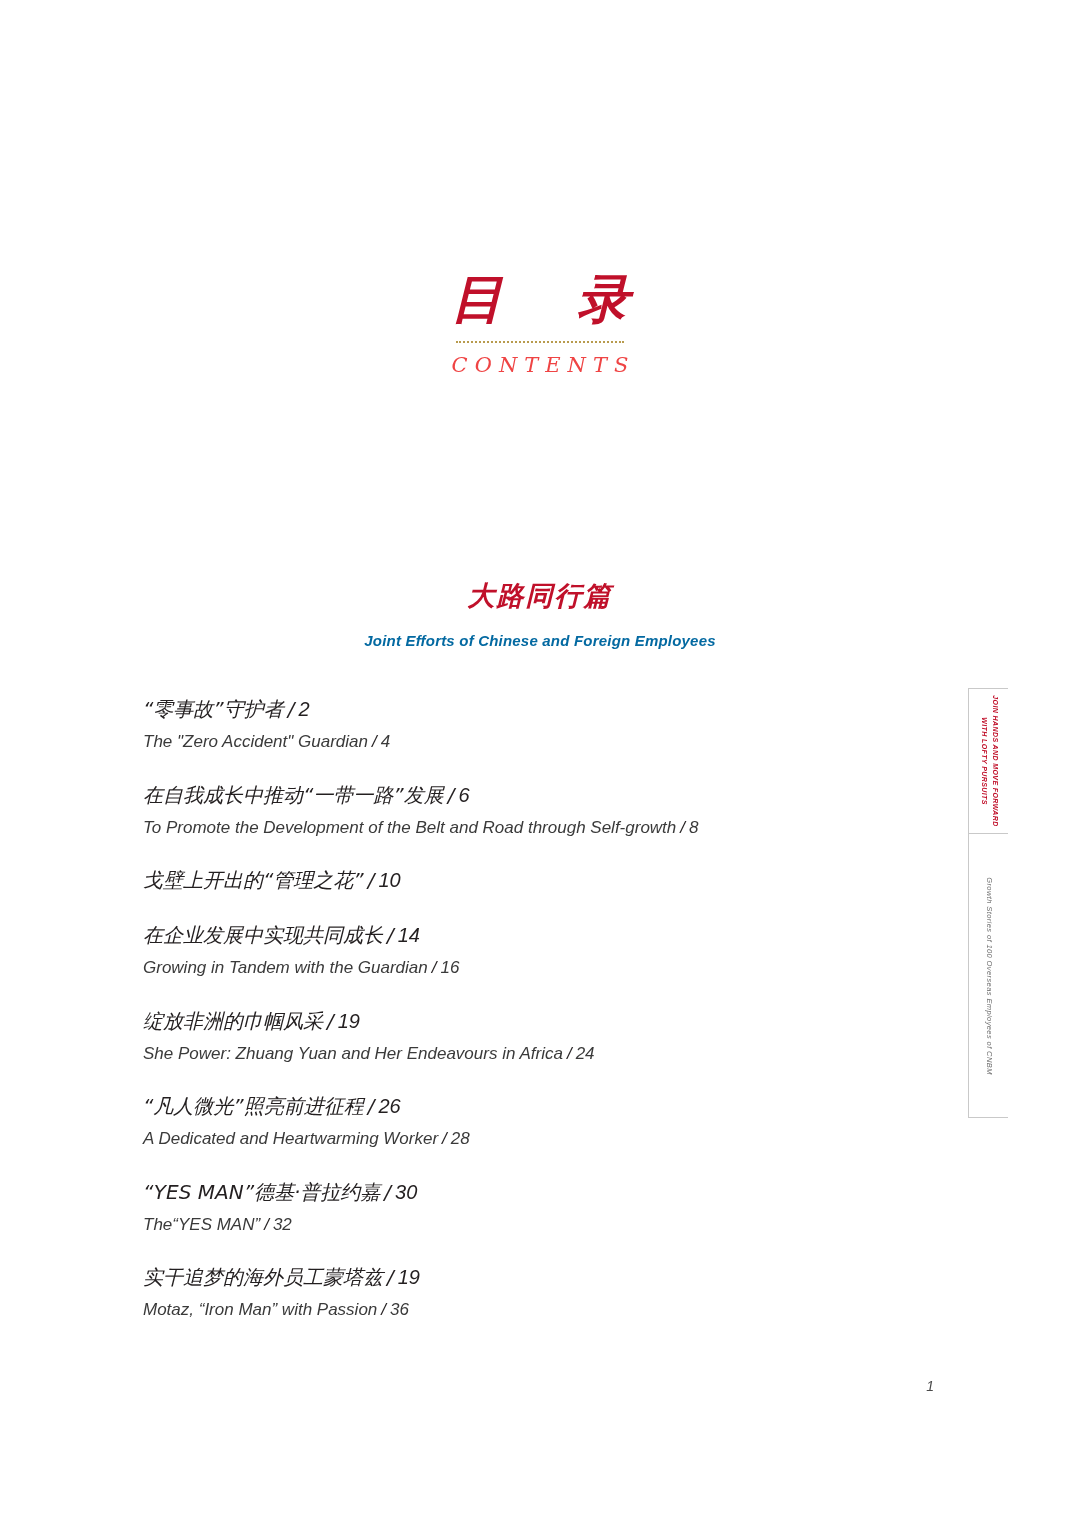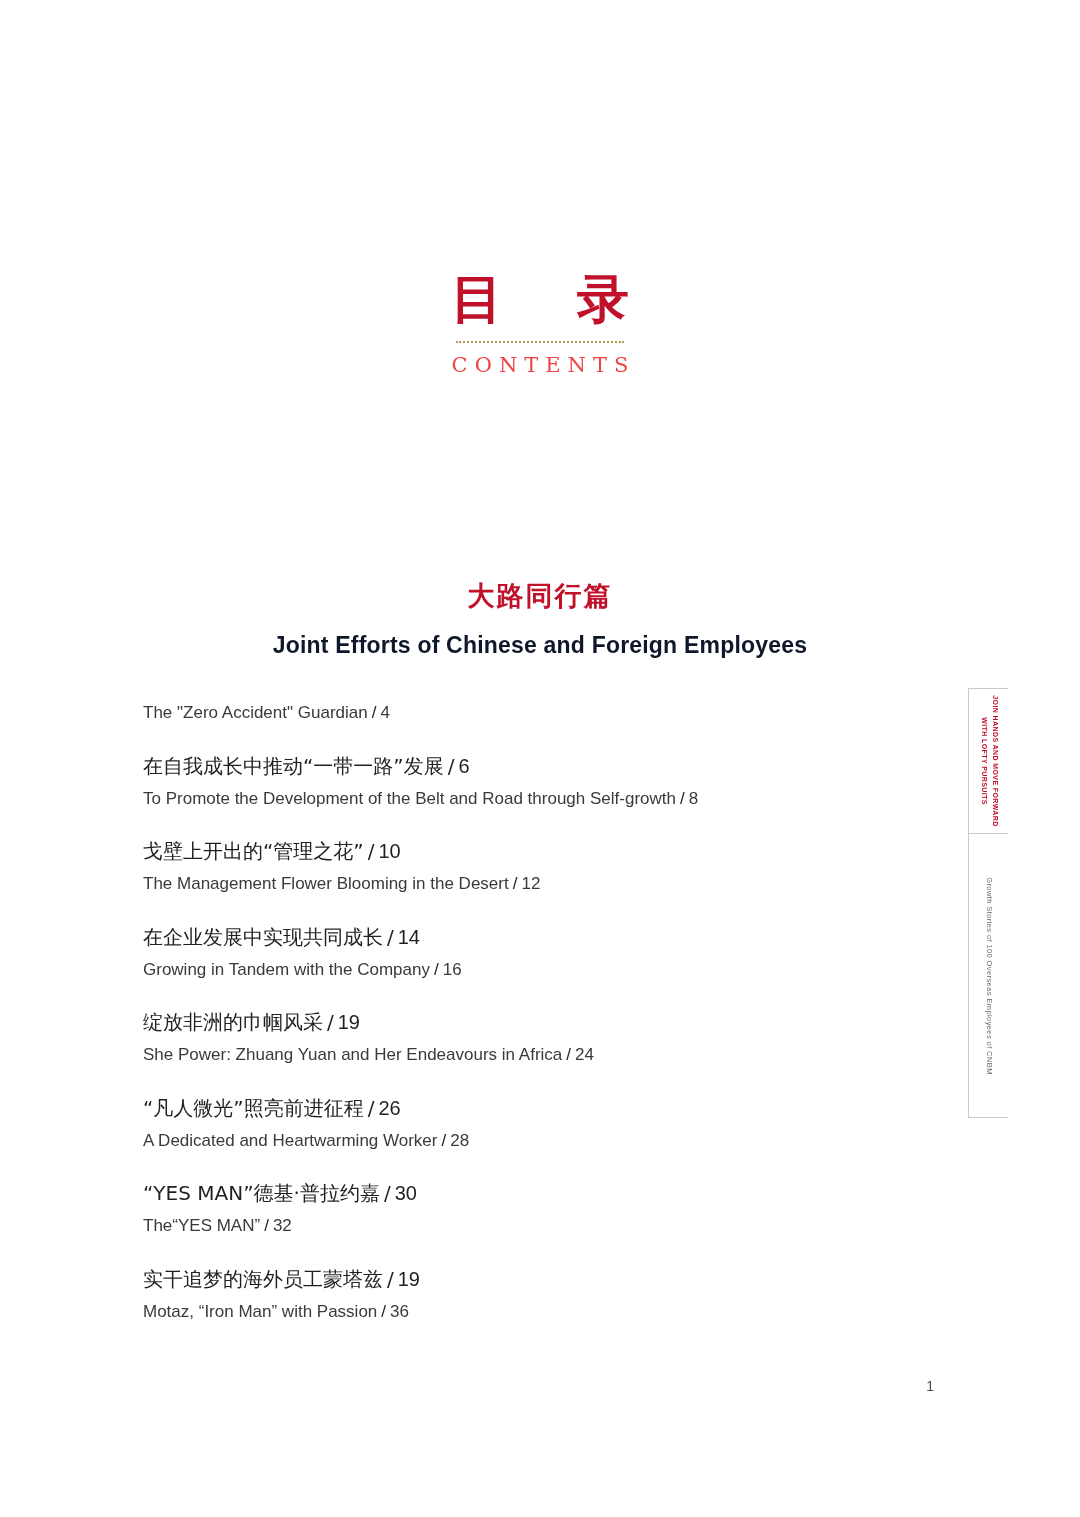--- a/index.html
+++ b/index.html
@@ -10,20 +10,21 @@
   body {
     font-family: "Liberation Sans", sans-serif;
     color: #231f20;
   }
   .page {
     position: relative;
     width: 1008px;
     height: 1517px;
     background: #ffffff;
     overflow: hidden;
+    font-style: italic;
   }
 
   
   .toc-header {
     position: absolute;
     top: 270px;
     left: 0;
     width: 1080px;
     text-align: center;
   }
@@ -60,23 +61,23 @@
   }
   .section-cn {
     font-family: "DejaVu Serif", "Liberation Serif", serif;
     font-weight: bold;
     font-size: 27px;
     letter-spacing: 2px;
     color: #c0102a;
   }
   .section-en {
     margin-top: 18px;
-    font-size: 23px;
-    font-weight: bold;
-    color: #0f172a;
+    font-size: 15px;
+    font-weight: bold;
+    color: #0369a1;
     letter-spacing: 0.2px;
   }
 
   
   .toc-list {
     position: absolute;
     top: 695px;
     left: 143px;
     width: 780px;
   }
@@ -169,49 +170,49 @@
   </div>
 
   <div class="section-head">
     <div class="section-cn">大路同行篇</div>
     <div class="section-en">Joint Efforts of Chinese and Foreign Employees</div>
   </div>
 
   <div class="toc-list">
 
     <div class="toc-entry">
+      <div class="entry-cn">
+        <span>“零事故”守护者</span><span class="sep">/</span><span class="pg">2</span>
+      </div>
       <div class="entry-en">
         <span>The "Zero Accident" Guardian</span><span class="sep">/</span><span class="pg">4</span>
       </div>
     </div>
 
     <div class="toc-entry">
       <div class="entry-cn">
         <span>在自我成长中推动“一带一路”发展</span><span class="sep">/</span><span class="pg">6</span>
       </div>
       <div class="entry-en">
         <span>To Promote the Development of the Belt and Road through Self-growth</span><span class="sep">/</span><span class="pg">8</span>
       </div>
     </div>
 
     <div class="toc-entry">
       <div class="entry-cn">
         <span>戈壁上开出的“管理之花”</span><span class="sep">/</span><span class="pg">10</span>
       </div>
-      <div class="entry-en">
-        <span>The Management Flower Blooming in the Desert</span><span class="sep">/</span><span class="pg">12</span>
-      </div>
     </div>
 
     <div class="toc-entry">
       <div class="entry-cn">
         <span>在企业发展中实现共同成长</span><span class="sep">/</span><span class="pg">14</span>
       </div>
       <div class="entry-en">
-        <span>Growing in Tandem with the Company</span><span class="sep">/</span><span class="pg">16</span>
+        <span>Growing in Tandem with the Guardian</span><span class="sep">/</span><span class="pg">16</span>
       </div>
     </div>
 
 
     <div class="toc-entry">
       <div class="entry-cn">
         <span>绽放非洲的巾帼风采</span><span class="sep">/</span><span class="pg">19</span>
       </div>
       <div class="entry-en">
         <span>She Power: Zhuang Yuan and Her Endeavours in Africa</span><span class="sep">/</span><span class="pg">24</span>

